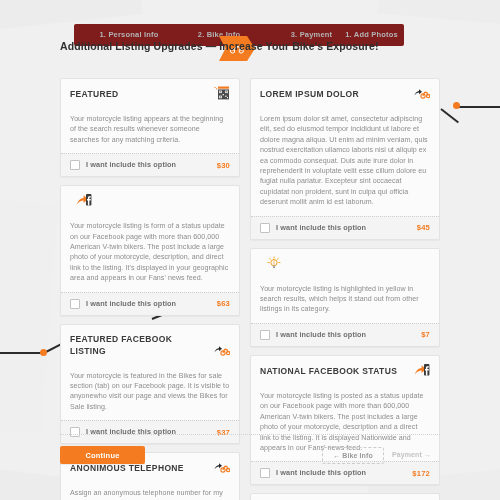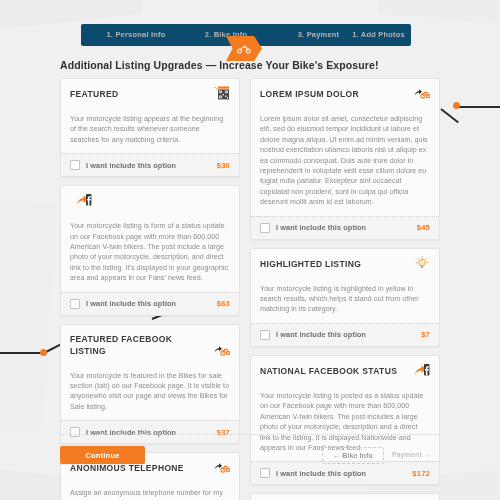--- a/index.html
+++ b/index.html
@@ -16,43 +16,43 @@
   #poly-bl{left:-40px;bottom:-30px;width:170px;height:55px;transform:rotate(7deg);background:#ececec;}
   #poly-br{right:-40px;bottom:-36px;width:170px;height:62px;transform:rotate(-6deg);background:#ededed;}
   #poly-ml{left:-60px;top:200px;width:110px;height:230px;transform:rotate(4deg);background:#efefef;}
 
   
   .pointer-line{position:absolute;height:0;border-top:2px solid #2b2b2b;pointer-events:none;}
   .pointer-dot{position:absolute;width:7px;height:7px;border-radius:50%;background:#f47b20;pointer-events:none;}
 
   
   #stepper{
-    position:absolute;left:81px;top:24px;width:330px;height:22px;
-    background:#0c4a6e;border-radius:2px;
+    position:absolute;left:74px;top:24px;width:330px;height:22px;
+    background:#7f1d1d;border-radius:2px;
   }
   #stepper .step{
     position:absolute;top:0;height:22px;line-height:22px;
     font-size:7.5px;color:#b4b4b4;font-weight:bold;letter-spacing:.2px;
     text-align:center;white-space:nowrap;
   }
   #step-1{left:0;width:110px;}
   #step-2{left:110px;width:70px;}
   #step-3{left:195px;width:85px;}
   #step-4{left:265px;width:65px;}
   #step-marker{
     position:absolute;left:145px;top:12px;width:36px;height:25px;
     background:#f47b20;
     clip-path:polygon(0 0, 78% 0, 100% 50%, 78% 100%, 0 100%, 18% 50%);
     display:flex;align-items:center;justify-content:center;
   }
   #step-marker svg{display:block;}
 
   
   #page-title{
-    position:absolute;left:60px;top:59px;
+    position:absolute;left:60px;top:40px;
     font-size:10.5px;font-weight:bold;color:#303030;letter-spacing:.1px;
   }
 
   
   #col-left{position:absolute;left:60px;top:78px;width:180px;}
   #col-right{position:absolute;left:250px;top:78px;width:190px;}
 
   .card{
     background:#fbfbfb;
     border:1px solid #e3e3e3;
@@ -72,21 +72,21 @@
     margin-top:14px;font-size:7.1px;line-height:10.4px;color:#8d8d8d;
     letter-spacing:.05px;
   }
   .card-foot{
     border-top:1px dotted #cfcfcf;
     background:#f4f4f4;
     padding:6px 9px;
     display:flex;align-items:center;justify-content:space-between;
     border-bottom-left-radius:2px;border-bottom-right-radius:2px;
   }
-  .opt-left{display:flex;align-items:center;}
+  .opt-left{display:flex;}
   .checkbox{
     width:8px;height:8px;border:1px solid #c2c2c2;background:#fff;border-radius:1px;
     display:inline-block;
   }
   .opt-label{
     margin-left:6px;font-size:7.3px;font-weight:bold;color:#6f6f6f;letter-spacing:.1px;
   }
   .price{font-size:7.6px;font-weight:bold;color:#f47b20;letter-spacing:.2px;}
 
   
@@ -274,36 +274,35 @@
         <div class="opt-left">
           <span class="checkbox"></span>
           <span class="opt-label">I want include this option</span>
         </div>
         <div class="price">$45</div>
       </div>
     </div>
     <div class="card">
       <div class="card-body">
         <div class="card-head">
-          <div class="card-title">HIGHLIGHTED LISTING</div>
           <span class="card-icon"><svg width="16" height="14" viewBox="0 0 16 14">
               <g stroke="#f4a020" stroke-width="0.9" stroke-linecap="round">
                 <path d="M8 0.8 L8 2.1"></path>
                 <path d="M3.6 2.4 L4.6 3.3"></path>
                 <path d="M12.4 2.4 L11.4 3.3"></path>
                 <path d="M2 6.6 L3.4 6.6"></path>
                 <path d="M14 6.6 L12.6 6.6"></path>
               </g>
               <circle cx="8" cy="6.6" r="3.1" fill="none" stroke="#f4a020" stroke-width="1"></circle>
               <rect x="6.7" y="9.6" width="2.6" height="1.1" fill="#9a9a9a"></rect>
               <rect x="7" y="11" width="2" height="1" fill="#9a9a9a"></rect>
               <path d="M8 4.4 L8 8.6" stroke="#f4a020" stroke-width="0.7"></path>
             </svg></span>
         </div>
-        <div class="card-desc">Your motorcycle listing is highlighted in yellow in search results, which helps it stand out from other matching in its category.</div>
+        <div class="card-desc">Your motorcycle listing is highlighted in yellow in search results, which helps it stand out from other listings in its category.</div>
       </div>
       <div class="card-foot">
         <div class="opt-left">
           <span class="checkbox"></span>
           <span class="opt-label">I want include this option</span>
         </div>
         <div class="price">$7</div>
       </div>
     </div>
     <div class="card">

